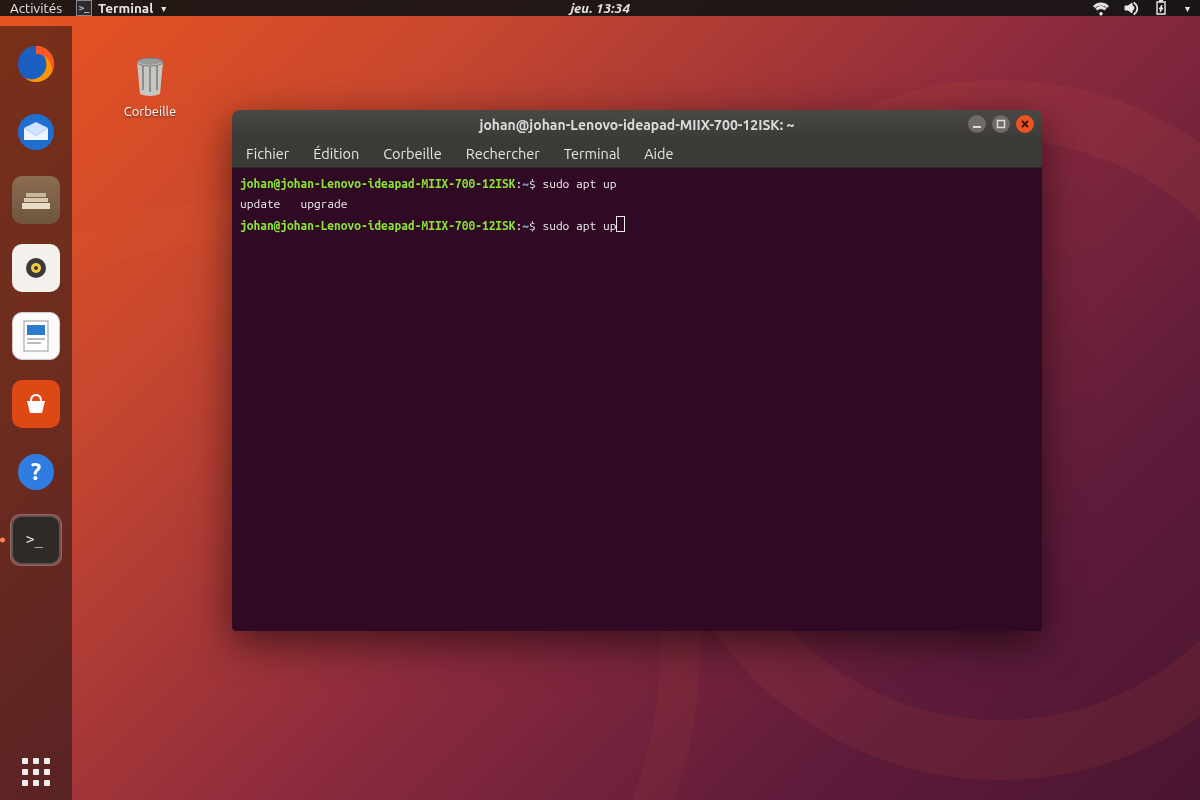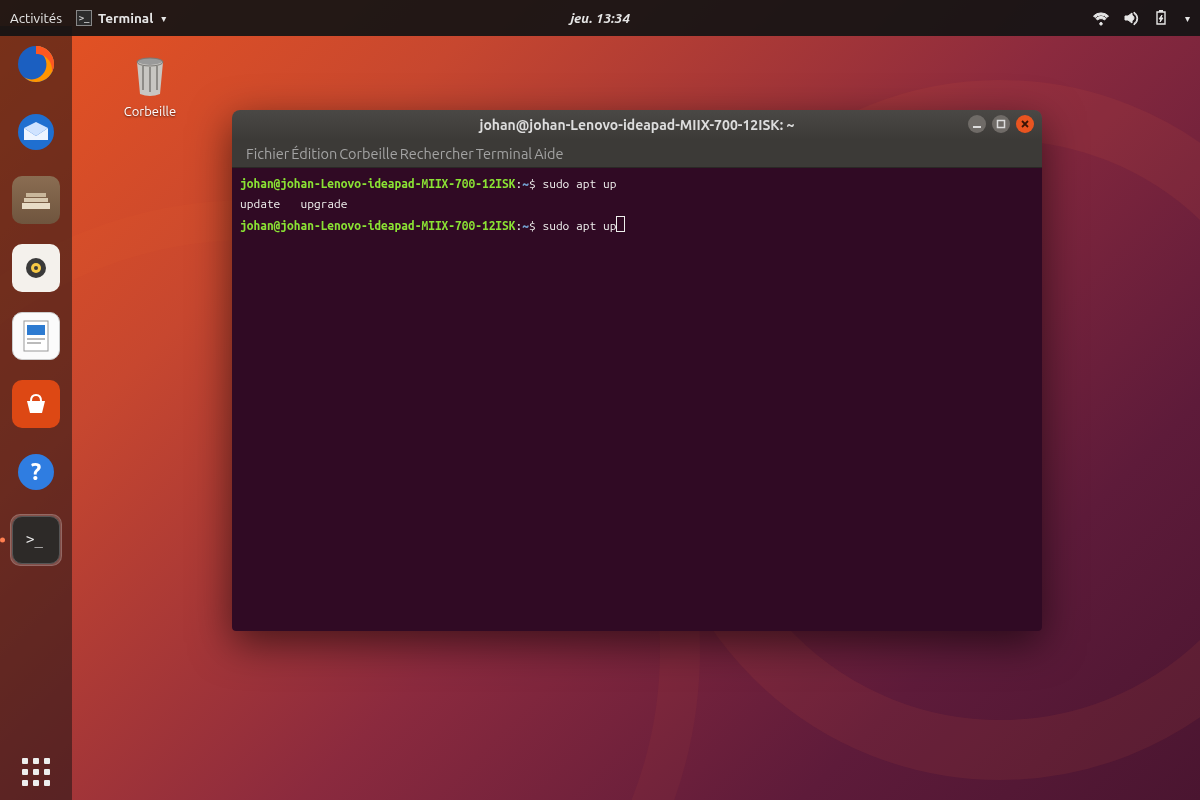--- a/index.html
+++ b/index.html
@@ -23,21 +23,21 @@
     position: absolute;
     left: -200px; bottom: -300px;
     width: 900px; height: 900px;
     border: 40px solid rgba(255,120,60,.05);
     border-radius: 50%;
     pointer-events: none;
   }
   
   .topbar {
     position: absolute; top: 0; left: 0; right: 0;
-    height: 36px;
+    height: 16px;
     background: rgba(20,20,20,.92);
     color: #e6e6e6;
     display: flex; align-items: center;
     padding: 0 10px;
     font-size: 13.5px;
     z-index: 100;
   }
   .topbar .left { display:flex; align-items:center; gap:14px; }
   .topbar .center { position:absolute; left:50%; transform:translateX(-50%); font-weight:600;font-style:italic; }
   .topbar .right { margin-left:auto; display:flex; align-items:center; gap:14px; }
@@ -102,22 +102,22 @@
     display:flex; align-items:center; justify-content:center;
     color:#ddd; font-size:14px; font-weight:600;
     position:relative;
   }
   .win-controls { position:absolute; right:8px; top:5px; display:flex; gap:6px; }
   .win-btn { width:18px; height:18px; border-radius:50%; display:flex; align-items:center; justify-content:center; font-size:10px; color:#333; }
   .win-min { background:#6f6b67; }
   .win-max { background:#6f6b67; }
   .win-close{ background:#e95420; }
   .term-menubar {
-    height:28px; background:#3c3a37; color:#a3a3a3;
-    display:flex; align-items:center; gap:2px;
+    height:28px; background:#3c3a37; color:#e5e5e5;
+    display:flex; align-items:center; gap:24px;
     padding: 0 14px; font-size:14.5px;
     border-bottom:1px solid #2a2825;
   }
   .term-body {
     background:#300a24;
     height:calc(100% - 58px);
     padding:6px 8px;
     font-family:"Ubuntu Mono","DejaVu Sans Mono",monospace;
     font-size:12px; line-height:20px;
     color:#eeeeec;

